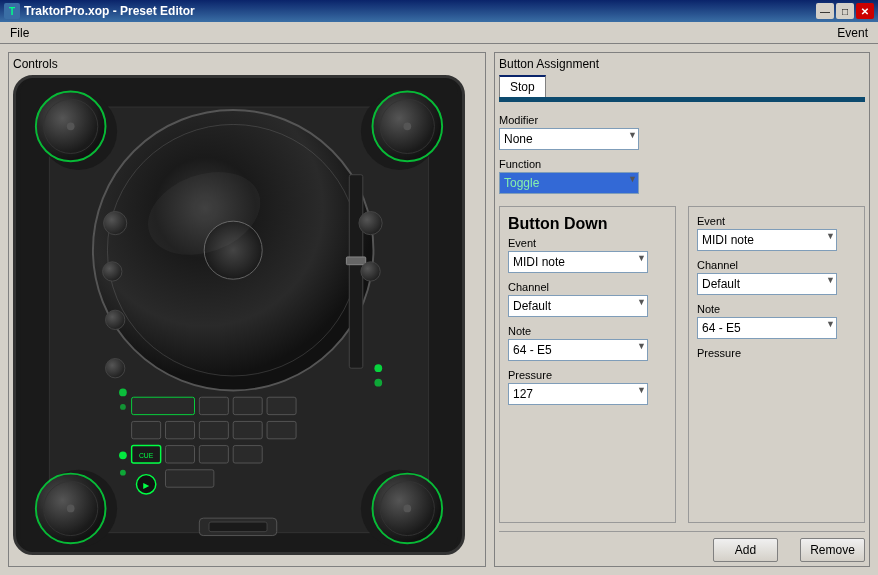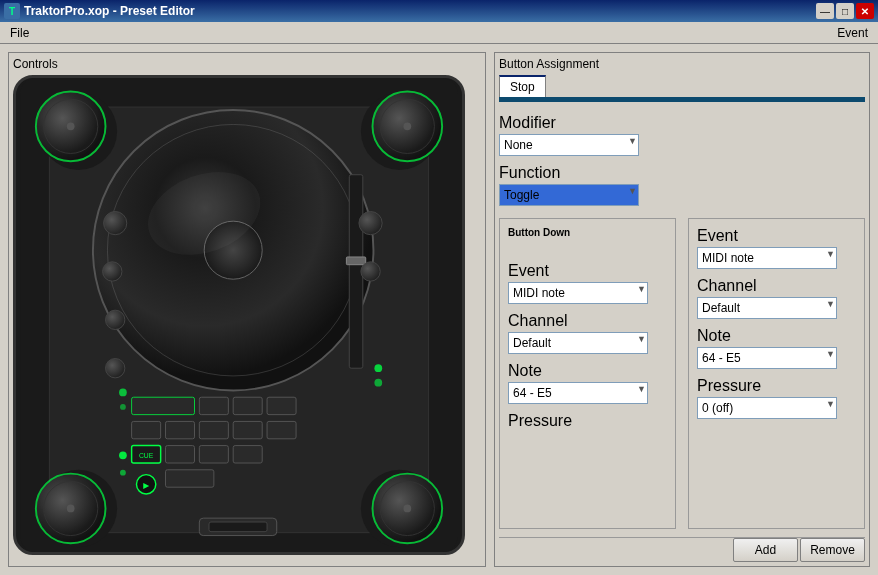--- a/index.html
+++ b/index.html
@@ -140,21 +140,21 @@
     .tab.active {
       background: #fff;
       border-top: 2px solid #0a246a;
     }
 
     
     .form-section {
       padding: 4px 0;
     }
     .form-label {
-      font-size: 16px;
+      font-size: 11px;
       color: #000;
       margin-bottom: 2px;
       display: block;
     }
     .form-select {
       width: 140px;
       height: 22px;
       border: 1px solid #7f9db9;
       background: white;
       font-size: 12px;
@@ -173,52 +173,53 @@
       content: '▼';
       position: absolute;
       right: 2px;
       top: 2px;
       font-size: 9px;
       pointer-events: none;
       color: #555;
     }
     .select-blue {
       background: #3369d6;
-      color: #000000;
+      color: #86efac;
     }
 
     
     .two-col {
       display: flex;
       gap: 12px;
       margin-top: 8px;
       flex: 1;
     }
     .col-section {
       flex: 1;
       border: 1px solid #999;
       padding: 8px;
       background: #d4d0c8;
     }
     .col-title {
-      font-size: 10px;
+      font-size: 16px;
       font-weight: bold;
       color: #000;
-      margin-bottom: 24px;
+      margin-bottom: 4px;
     }
     .form-row {
       margin-bottom: 8px;
     }
 
     
     .bottom-bar {
       display: flex;
       justify-content: flex-end;
-      gap: 2px;
+      gap: 22px;
       margin-top: 8px;
+      padding-top: 6px;
       border-top: 1px solid #999;
     }
     .action-btn {
       width: 65px;
       height: 24px;
       background: linear-gradient(to bottom, #f0f0f0, #d4d0c8);
       border: 1px solid #808080;
       border-radius: 2px;
       cursor: pointer;
       font-size: 12px;
@@ -466,20 +467,25 @@
           <label class="form-label">Note</label>
           <div class="select-wrapper">
             <select class="form-select">
               <option>64 - E5</option>
             </select>
           </div>
         </div>
 
         <div class="form-row">
           <label class="form-label">Pressure</label>
+          <div class="select-wrapper">
+            <select class="form-select">
+              <option>127</option>
+            </select>
+          </div>
         </div>
       </div>
 
       <div class="col-section">
 
         <div class="form-row">
           <label class="form-label">Event</label>
           <div class="select-wrapper">
             <select class="form-select">
               <option>MIDI note</option>
@@ -500,25 +506,20 @@
           <label class="form-label">Note</label>
           <div class="select-wrapper">
             <select class="form-select">
               <option>64 - E5</option>
             </select>
           </div>
         </div>
 
         <div class="form-row">
           <label class="form-label">Pressure</label>
-          <div class="select-wrapper">
-            <select class="form-select">
-              <option>0 (off)</option>
-            </select>
-          </div>
         </div>
       </div>
 
     </div>
 
     <div class="bottom-bar">
       <button class="action-btn">Add</button>
       <button class="action-btn">Remove</button>
     </div>
 

